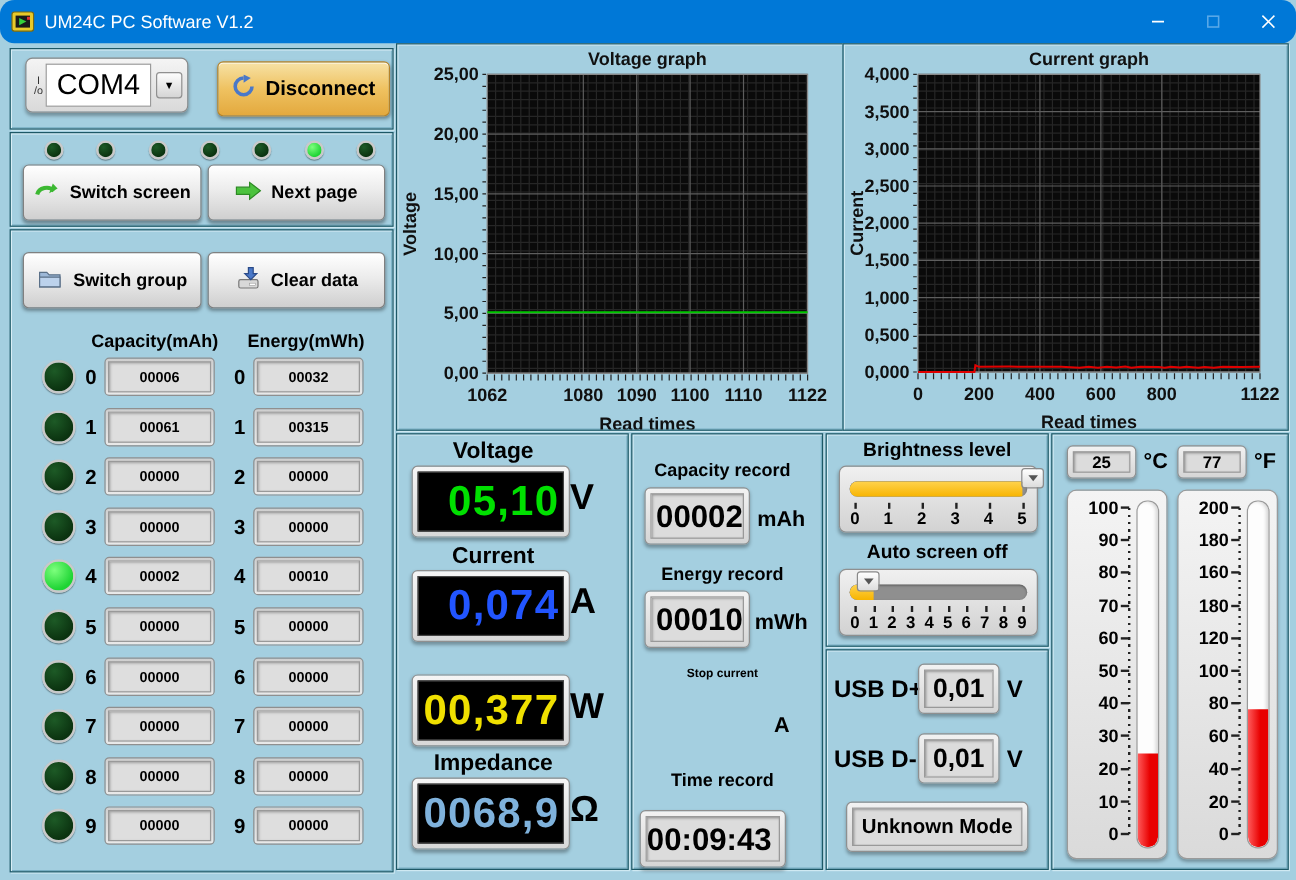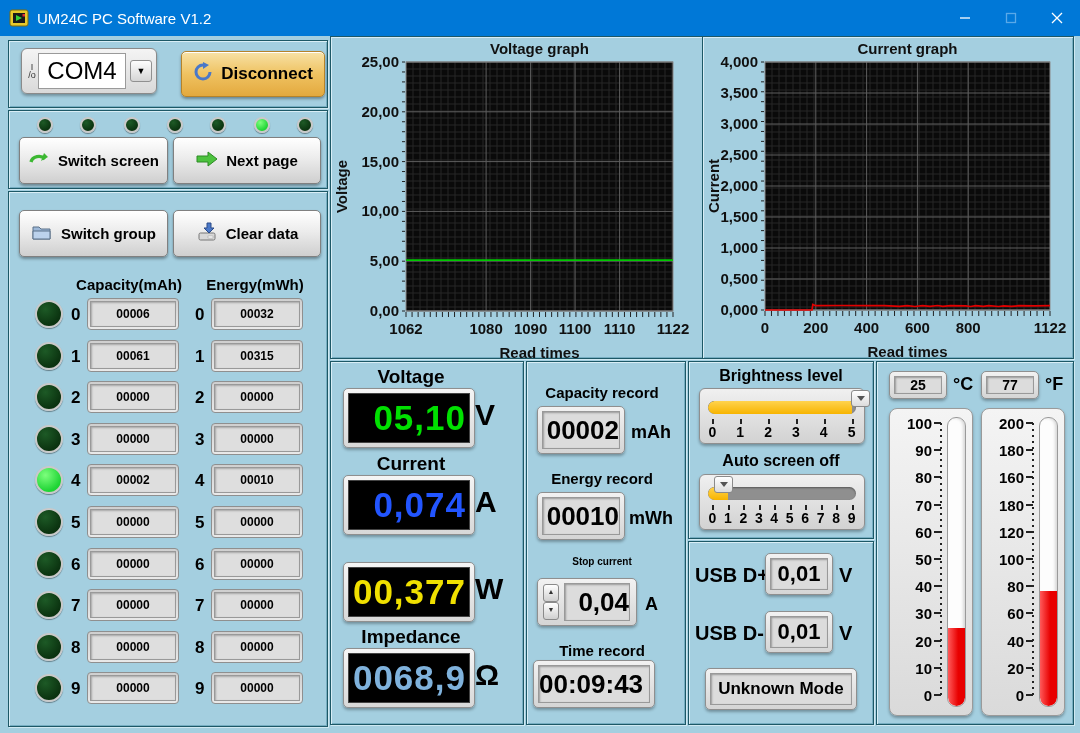--- a/index.html
+++ b/index.html
@@ -1,20 +1,20 @@
 <!DOCTYPE html>
 <html><head>
 <meta charset="utf-8">
 <style>
   html,body{margin:0;padding:0;}
   body{width:1080px;height:733px;position:relative;overflow:hidden;
        background:#a4cfe0;font-family:"Liberation Sans",sans-serif;color:#000;}
   
   .titlebar{position:absolute;left:0;top:0;width:1080px;height:36px;background:#0078d7;
-            display:flex;align-items:center;}
+            display:flex;align-items:center;border-radius:12px;}
   .titlebar .title{color:#fff;font-size:15px;margin-left:8px;}
   .app-icon{width:20px;height:20px;margin-left:9px;display:inline-block;}
   .win-controls{position:absolute;right:0;top:0;height:36px;display:flex;}
   .win-btn{width:46px;height:36px;display:flex;align-items:center;justify-content:center;cursor:pointer;}
   
   .panel{position:absolute;background:#a4cfe0;border:1px solid #1d5866;
          box-shadow:inset 1px 1px 0 #d9eef6,inset -1px -1px 0 #76aec2,1px 1px 0 #cfe9f2;}
   .plabel{position:absolute;font-weight:bold;}
   
   .btn{position:absolute;display:flex;align-items:center;justify-content:center;gap:8px;
@@ -706,31 +706,24 @@
   </div>
   <div class="sunit" style="left:104px;top:60px">mAh</div>
 
   <div class="plabel" style="left:0;top:108px;width:150px;text-align:center;font-size:15px">Energy record</div>
   <div class="gdisp" style="left:10px;top:130px;width:88px;height:48px">
     <div class="in r">00010</div>
   </div>
   <div class="sunit" style="left:102px;top:146px">mWh</div>
 
   <div class="plabel" style="left:0;top:194px;width:150px;text-align:center;font-size:10px">Stop current</div>
-  <div class="gdisp" style="left:10px;top:216px;width:100px;height:48px">
-    <div class="spin" style="left:5px;top:5px">
-      <span class="sb">▲</span>
-      <span class="sb">▼</span>
-    </div>
-    <div class="in r" style="width:66px;margin-left:22px">0,04</div>
-  </div>
   <div class="sunit" style="left:118px;top:232px">A</div>
 
   <div class="plabel" style="left:0;top:280px;width:150px;text-align:center;font-size:15px">Time record</div>
-  <div class="gdisp" style="left:6px;top:298px;width:122px;height:48px">
+  <div class="gdisp" style="left:6px;top:313px;width:122px;height:48px">
     <div class="in">00:09:43</div>
   </div>
 </div>
 
 <div class="panel" style="left:688px;top:361px;width:184px;height:176px">
   <div class="plabel" style="left:0;top:5px;width:100%;text-align:center;font-size:16px">Brightness level</div>
   <div class="sliderbox" style="left:10px;top:26px;width:164px;height:54px">
     <div class="strack">
         <div class="sfill" style="width: 97%;"></div>
       </div>

